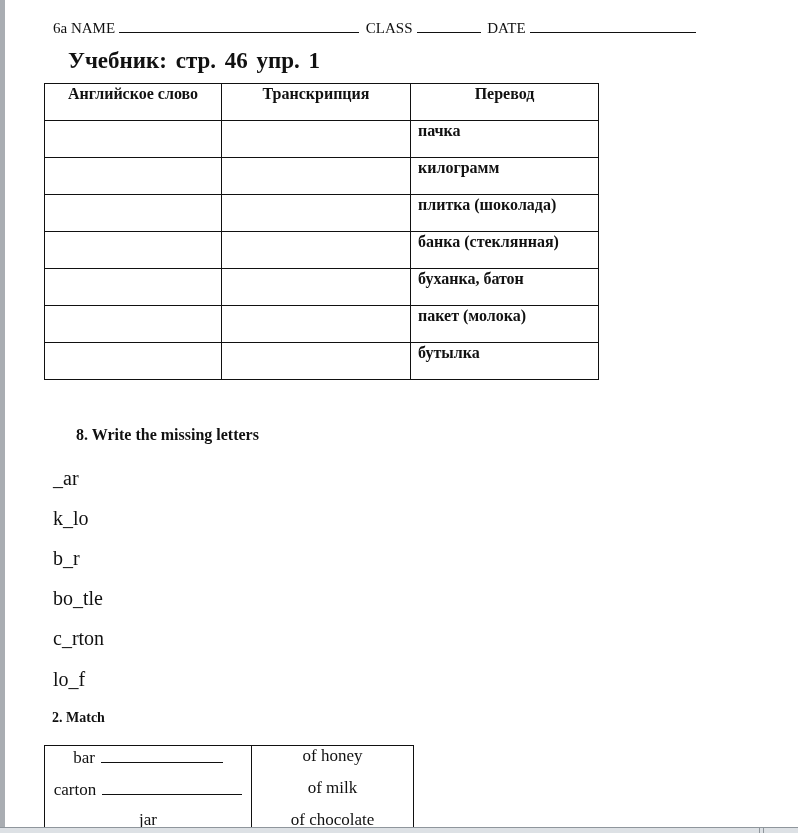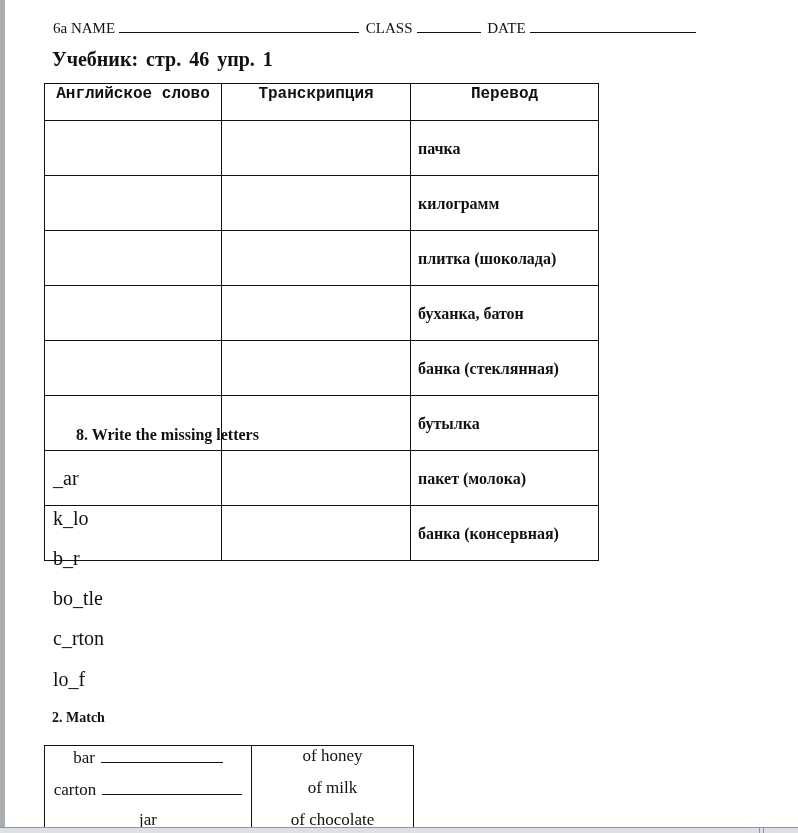--- a/index.html
+++ b/index.html
@@ -4,25 +4,25 @@
 <style>
   html, body { margin:0; padding:0; }
   body { width:798px; height:833px; position:relative; overflow:hidden; background:#ffffff;
          font-family:"Liberation Serif", serif; color:#111; }
   .left-strip { position:absolute; left:0; top:0; width:5px; height:833px; background:#a9adb2; }
   .bottom-bar { position:absolute; left:0; bottom:0; width:798px; height:5px; background:#dde1e5; border-top:1px solid #8f969c; }
   .bottom-bar .grip { position:absolute; right:34px; top:0; width:3px; height:5px; border-left:1px solid #8f969c; border-right:1px solid #8f969c; }
   .abs { position:absolute; }
   .header-line { left:53px; top:18px; font-size:15px; font-weight:normal; white-space:nowrap; }
   .blank { display:inline-block; border-bottom:1.3px solid #111; height:14px; vertical-align:baseline; margin:0 3px 0 4px; }
-  .subtitle { left:52px; top:48px; font-size:20px; font-weight:bold; word-spacing:3px; }
+  .subtitle { left:68px; top:48px; font-size:23px; font-weight:bold; word-spacing:3px; }
   table.vocab { position:absolute; left:44px; top:83px; border-collapse:collapse; font-size:16px; font-weight:bold; }
   table.vocab td, table.vocab th { border:1px solid #111; height:35px; padding:0 7px; vertical-align:top; }
-  table.vocab th { font-weight:bold; text-align:center; padding-top:1px;font-family:Liberation Mono, monospace; }
-  table.vocab td { padding-top:19px; }
+  table.vocab th { font-weight:bold; text-align:center; padding-top:1px; }
+  table.vocab td { padding-top:1px; }
   .c1 { width:162px; } .c2 { width:174px;margin-top:20px; } .c3 { width:173px; }
   .task1 { left:76px; top:426px; font-size:16px; font-weight:bold; }
   .word { left:53px; font-size:20px; }
   .task2 { left:52px; top:710px; font-size:14px; font-weight:bold; }
   table.match { position:absolute; left:44px; top:745px; border-collapse:collapse; font-size:17px; }
   table.match td { border-left:1px solid #111; border-right:1px solid #111; height:32px; padding:0 8px; vertical-align:top;text-align:center; }
   table.match { border-top:1px solid #111; }
   .m1 { width:190px; } .m2 { width:145px; }
   .mline { display:inline-block; border-bottom:1.3px solid #111; height:16px; vertical-align:baseline; margin-left:6px; }
 </style>
@@ -59,41 +59,36 @@
         <td>килограмм</td>
       </tr>
     <tr>
         <td></td>
         <td></td>
         <td>плитка (шоколада)</td>
       </tr>
     <tr>
         <td></td>
         <td></td>
-        <td>буханка, батон</td>
-      </tr>
-    <tr>
-        <td></td>
-        <td></td>
         <td>банка (стеклянная)</td>
       </tr>
     <tr>
         <td></td>
         <td></td>
-        <td>бутылка</td>
+        <td>буханка, батон</td>
       </tr>
     <tr>
         <td></td>
         <td></td>
         <td>пакет (молока)</td>
       </tr>
     <tr>
         <td></td>
         <td></td>
-        <td>банка (консервная)</td>
+        <td>бутылка</td>
       </tr>
   </tbody>
 </table>
 
 <div class="abs task1">8.  Write the missing letters</div>
 <div class="abs word" style="top:467px">_ar</div>
 <div class="abs word" style="top:507px">k_lo</div>
 <div class="abs word" style="top:547px">b_r</div>
 <div class="abs word" style="top:587px">bo_tle</div>
 <div class="abs word" style="top:627px">c_rton</div>

